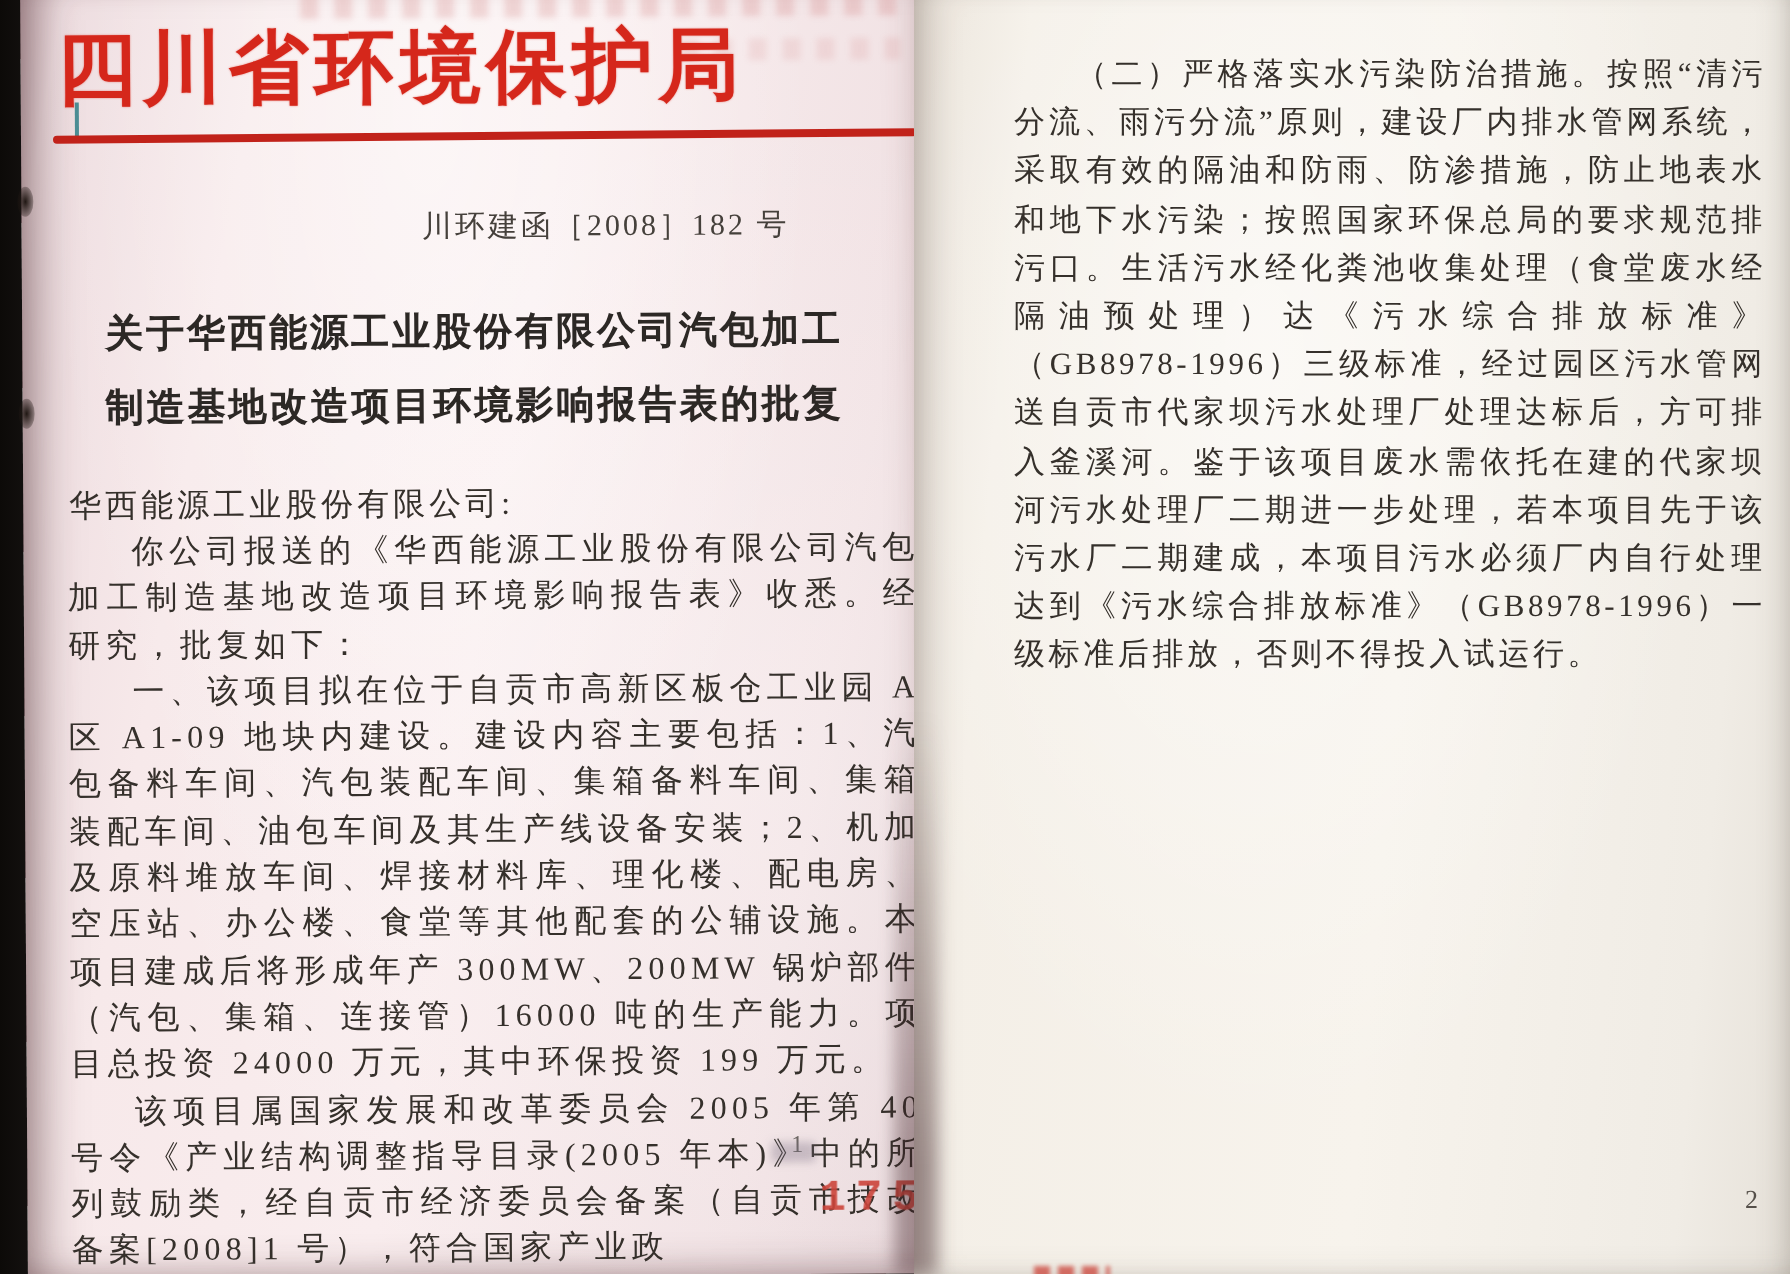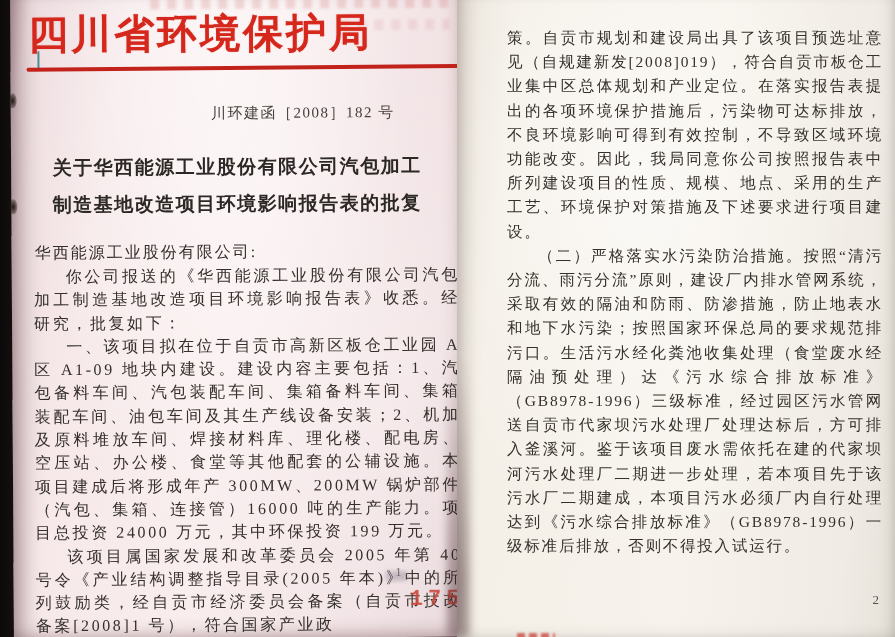--- a/index.html
+++ b/index.html
@@ -111,21 +111,20 @@
         <p class="para">该项目属国家发展和改革委员会 2005 年第 40 号令《产业结构调整指导目录(2005 年本)》中的所列鼓励类，经自贡市经济委员会备案（自贡市技改备案[2008]1 号），符合国家产业政</p>
       </div>
 
     <div class="pageno-left">1</div>
     <div class="stamp-ghost-left"></div>
     <div class="stamp-left">175</div>
   </div>
 
   <div class="page page-right">
     <div class="body-right">
-      <p class="para no-indent">策。自贡市规划和建设局出具了该项目预选址意见（自规建新发[2008]019），符合自贡市板仓工业集中区总体规划和产业定位。在落实报告表提出的各项环境保护措施后，污染物可达标排放，不良环境影响可得到有效控制，不导致区域环境功能改变。因此，我局同意你公司按照报告表中所列建设项目的性质、规模、地点、采用的生产工艺、环境保护对策措施及下述要求进行项目建设。</p>
       <div>
           <p class="para">（二）严格落实水污染防治措施。按照“清污分流、雨污分流”原则，建设厂内排水管网系统，采取有效的隔油和防雨、防渗措施，防止地表水和地下水污染；按照国家环保总局的要求规范排污口。生活污水经化粪池收集处理（食堂废水经隔油预处理）达《污水综合排放标准》（GB8978-1996）三级标准，经过园区污水管网送自贡市代家坝污水处理厂处理达标后，方可排入釜溪河。鉴于该项目废水需依托在建的代家坝河污水处理厂二期进一步处理，若本项目先于该污水厂二期建成，本项目污水必须厂内自行处理达到《污水综合排放标准》（GB8978-1996）一级标准后排放，否则不得投入试运行。</p>
         </div>
     </div>
     <span class="pageno-right">2</span>
     <div class="stamp-partial"></div>
   </div>
 
   <div class="gutter-shadow"></div>
 </div>

